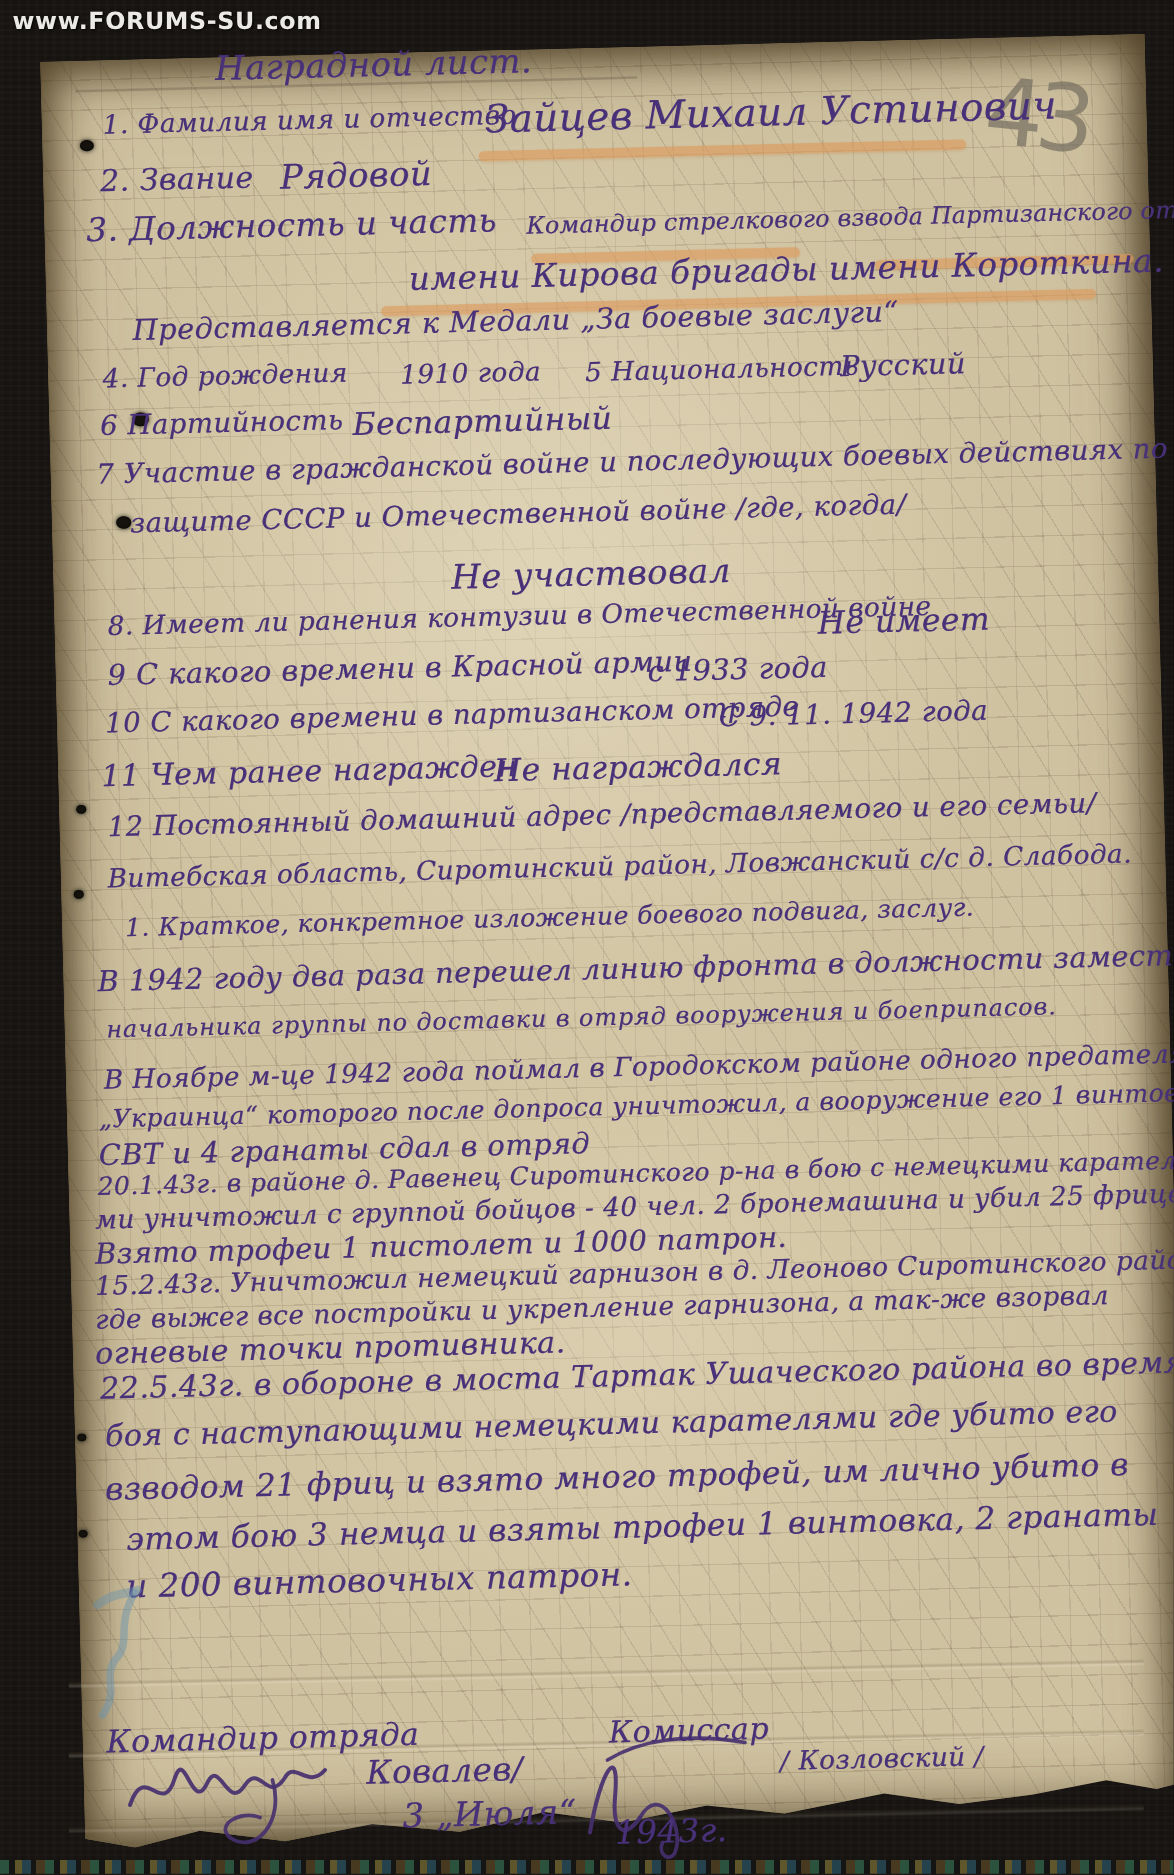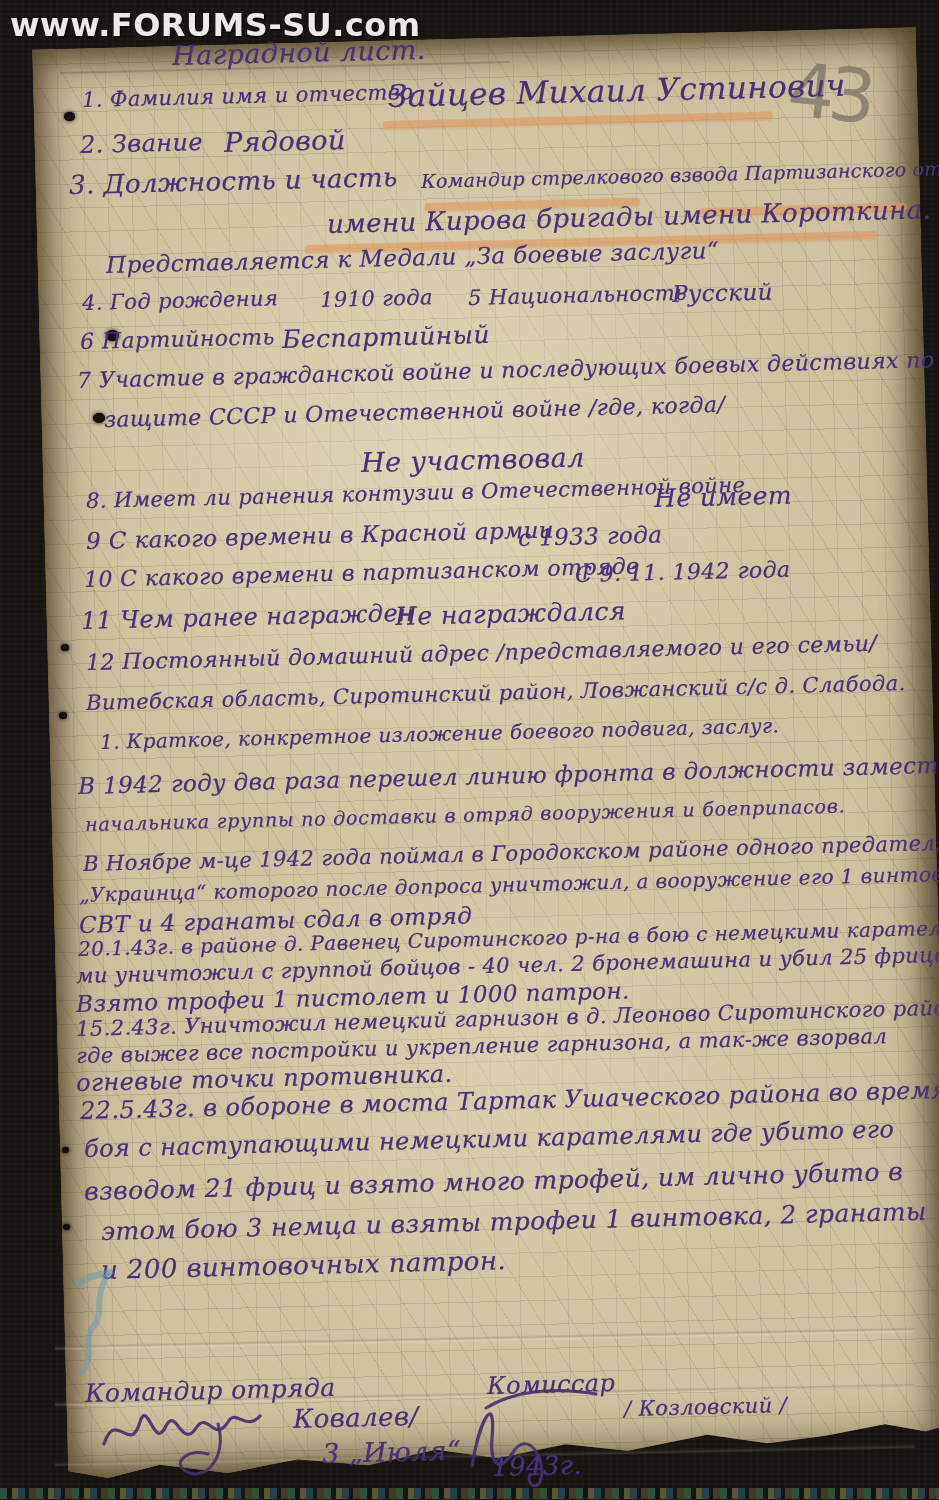--- a/index.html
+++ b/index.html
@@ -36,21 +36,21 @@
     letter-spacing:.4px;transform:rotate(-1.4deg);transform-origin:0 50%;
     text-shadow:.4px 0 0 rgba(72,49,121,.55);}
   .pencil-line{position:absolute;height:2px;background:rgba(100,88,70,.34);
     transform:rotate(-1.4deg);transform-origin:0 50%;}
   .uline{position:absolute;height:8px;background:rgba(221,152,88,.62);
     border-radius:4px;transform:rotate(-1.4deg);transform-origin:0 50%;
     box-shadow:0 1px 2px rgba(190,120,60,.25);}
   .hole{position:absolute;border-radius:50%;background:#16130e;
     box-shadow:0 0 4px rgba(0,0,0,.85), inset 0 0 2px #000;}
   .watermark{position:absolute;left:10px;top:6px;
-    font-family:"DejaVu Sans",sans-serif;font-weight:bold;font-size:32px;
+    font-family:"DejaVu Sans",sans-serif;font-weight:bold;font-size:19px;
     color:#eceae6;letter-spacing:.5px;text-shadow:1px 1px 2px rgba(0,0,0,.8);}
   .pencil-num{position:absolute;left:788px;top:50px;
     font-family:"DejaVu Sans",sans-serif;font-size:74px;
     color:rgba(118,111,97,.72);transform:rotate(6deg);letter-spacing:-6px;}
   .scan-strip{position:absolute;left:0;right:0;bottom:1px;height:11px;opacity:.85;
     background:repeating-linear-gradient(90deg,
       #2e5d45 0 7px,#141414 7px 12px,#6b6130 12px 18px,
       #274a57 18px 25px,#151515 25px 29px,#503f23 29px 36px);}
   svg.sig{position:absolute;overflow:visible;}
 </style>

